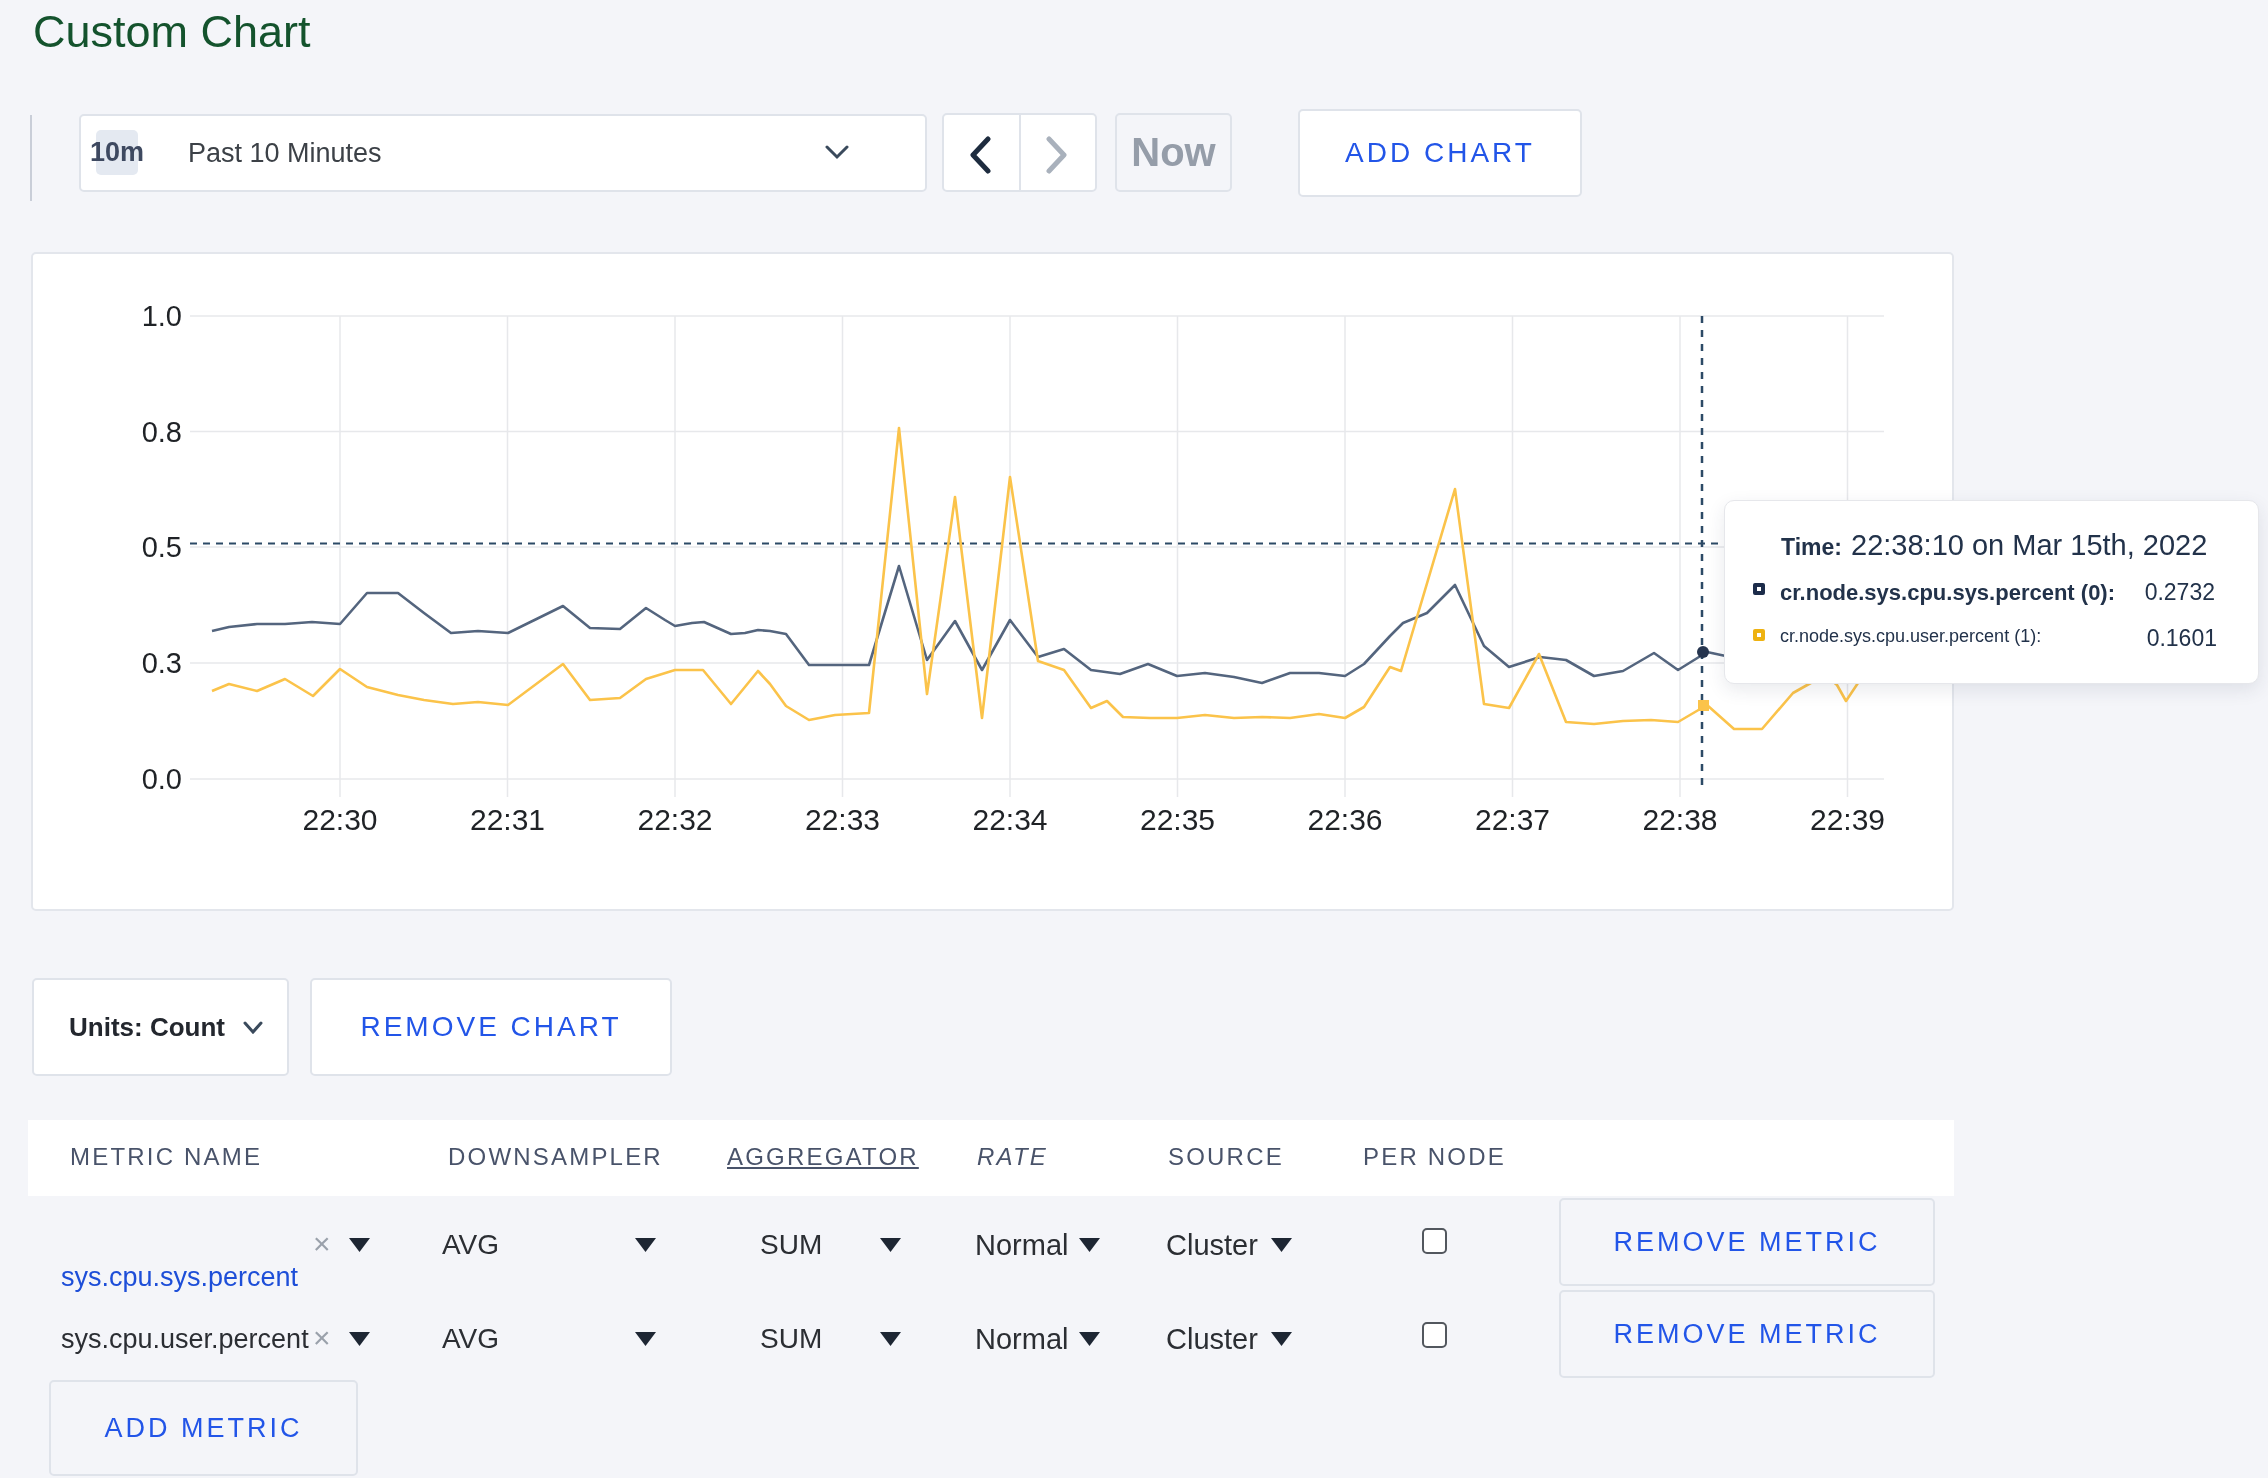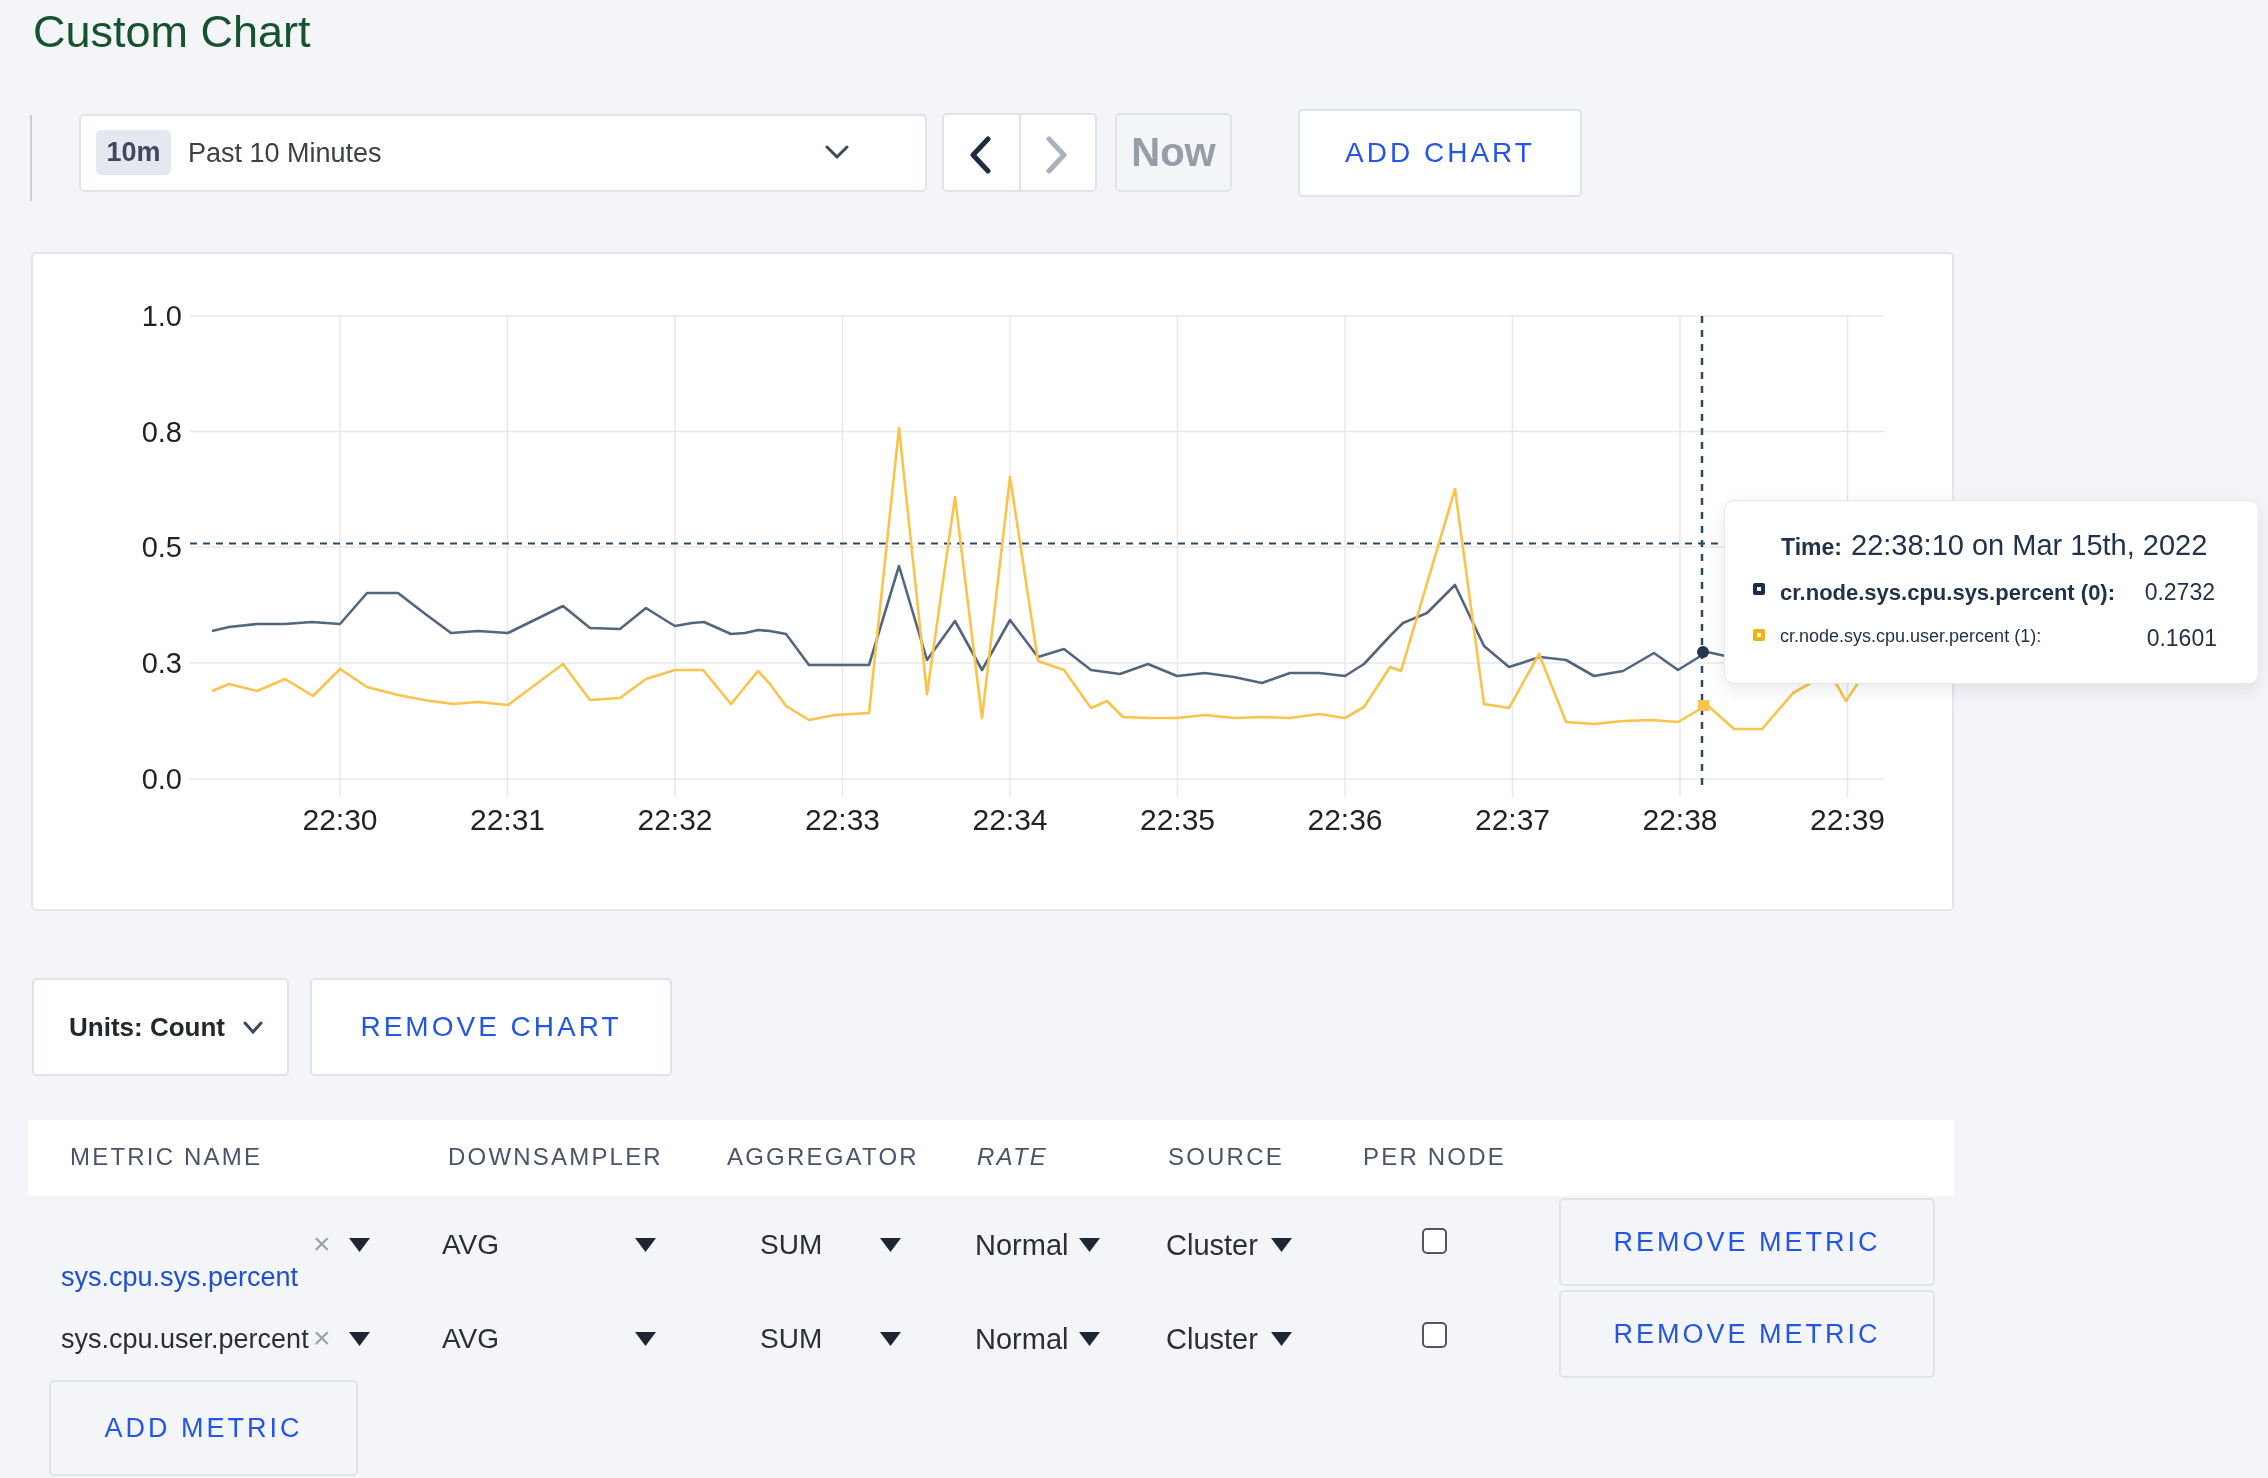--- a/index.html
+++ b/index.html
@@ -6,21 +6,21 @@
   .abs { position:absolute; }
   .btn { position:absolute; display:flex; align-items:center; justify-content:center; border:2px solid #dfe3ea; border-radius:5px; }
   .bluetxt { color:#2255e8; letter-spacing:3px; font-weight:500; }
 </style></head>
 <body>
 <div class="abs" style="left:33px;top:6px;font-size:45px;font-weight:400;color:#14532d;">Custom Chart</div>
 
 <div class="abs" style="left:30px;top:115px;width:2px;height:86px;background:#c9ced8;"></div>
 
 <div class="abs" style="left:79px;top:114px;width:848px;height:78px;background:#fff;border:2px solid #dfe3ea;border-radius:5px;"></div>
-<div class="abs" style="left:96px;top:130px;width:75px;height:45px;background:#e4e9f1;border-radius:5px;display:flex;align-items:center;justify-content:center;font-size:27px;font-weight:bold;color:#3e4960;">10m</div>
+<div class="abs" style="left:96px;top:130px;width:42px;height:45px;background:#e4e9f1;border-radius:5px;display:flex;align-items:center;justify-content:center;font-size:27px;font-weight:bold;color:#3e4960;">10m</div>
 <div class="abs" style="left:188px;top:114px;height:78px;display:flex;align-items:center;font-size:27px;color:#3c4147;">Past 10 Minutes</div>
 <svg class="abs" style="left:825px;top:144px;" width="24" height="16" viewBox="0 0 24 16">
     <path d="M2 3 L12 13 L22 3" fill="none" stroke="#3a4a5c" stroke-width="3" stroke-linecap="round"></path>
   </svg>
 
 <div class="abs" style="left:942px;top:113px;width:155px;height:79px;background:#fff;border:2px solid #dfe3ea;border-radius:5px;"></div>
 <div class="abs" style="left:1019px;top:113px;width:2px;height:79px;background:#dfe3ea;"></div>
 <svg class="abs" style="left:967px;top:136px;" width="26" height="38" viewBox="0 0 26 38">
     <path d="M21 3 L6 19 L21 35" fill="none" stroke="#1e2c3f" stroke-width="5" stroke-linecap="round" stroke-linejoin="round"></path>
   </svg>
@@ -92,21 +92,21 @@
 <svg class="abs" style="left:243px;top:1021px;" width="20" height="13" viewBox="0 0 20 13">
     <path d="M2 2 L10 11 L18 2" fill="none" stroke="#3a4a5c" stroke-width="3" stroke-linecap="round"></path>
   </svg>
 <div class="btn" style="left:310px;top:978px;width:362px;height:98px;background:#fff;">
     <span class="bluetxt" style="font-size:28px;">REMOVE CHART</span>
   </div>
 
 <div class="abs" style="left:28px;top:1120px;width:1926px;height:76px;background:#fff;"></div>
 <div class="abs" style="left:70px;top:1143px;font-size:24px;font-weight:500;letter-spacing:2.2px;color:#49536a;">METRIC NAME</div>
 <div class="abs" style="left:448px;top:1143px;font-size:24px;font-weight:500;letter-spacing:2.2px;color:#49536a;">DOWNSAMPLER</div>
-<div class="abs" style="left:727px;top:1143px;font-size:24px;font-weight:500;letter-spacing:2.2px;color:#49536a;">AGGREGATOR</div>
+<div class="abs" style="left:727px;top:1143px;font-size:24px;font-weight:500;letter-spacing:2.2px;color:#49536a;text-decoration:underline;">AGGREGATOR</div>
 <div class="abs" style="left:977px;top:1143px;font-size:24px;font-weight:500;letter-spacing:2.2px;color:#49536a;font-style:italic;">RATE</div>
 <div class="abs" style="left:1168px;top:1143px;font-size:24px;font-weight:500;letter-spacing:2.2px;color:#49536a;">SOURCE</div>
 <div class="abs" style="left:1363px;top:1143px;font-size:24px;font-weight:500;letter-spacing:2.2px;color:#49536a;">PER NODE</div>
 
 <div class="abs" style="left:61px;top:1245px;transform:translateY(-50%);font-size:27px;color:#1d4ed8;margin-top:32px;">sys.cpu.sys.percent</div>
 <div class="abs" style="left:313px;top:1244px;transform:translateY(-50%);font-size:30px;color:#9aa1ab;">×</div>
 <svg class="abs" style="left:349px;top:1238px;" width="21" height="14" viewBox="0 0 21 14">
     <path d="M0 0 L21 0 L10.5 14 Z" fill="#1d2633"></path>
   </svg>
 <div class="abs" style="left:442px;top:1245px;transform:translateY(-50%);font-size:28px;color:#2b2e33;">AVG</div>

